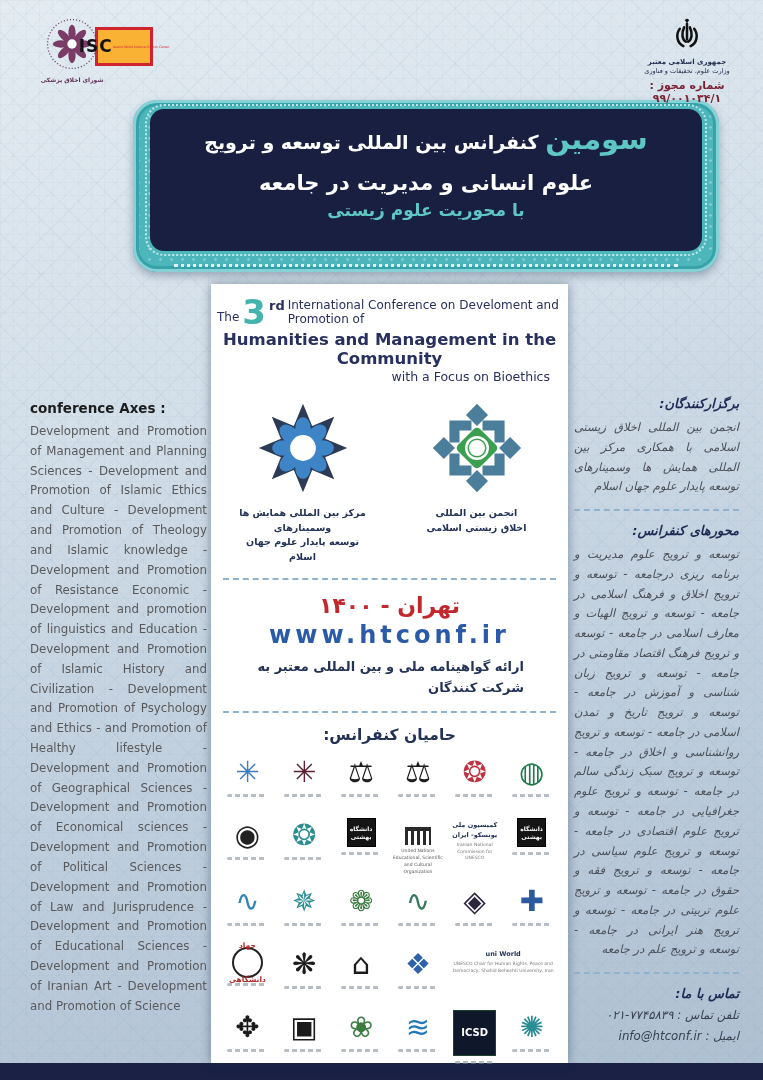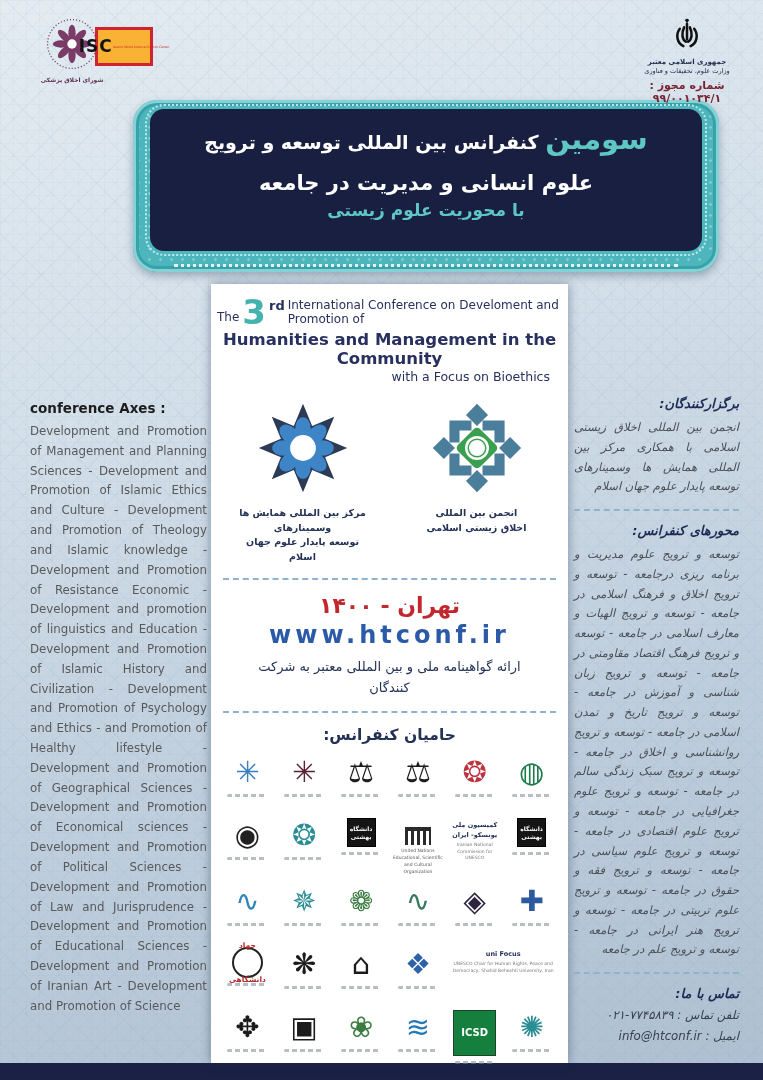--- a/index.html
+++ b/index.html
@@ -71,21 +71,21 @@
 
   .org-logos { display:flex; justify-content:center; gap:34px; margin-top:18px; }
   .org-logo { text-align:center; width:140px; }
   .org-caption { margin-top:8px; font-size:9.5px; font-weight:bold; color:#233257;
                  white-space:pre-line; line-height:1.55; }
 
   .divider { border-top:2px dashed #8fb3cf; margin:13px 12px 0; }
 
   .city-year { text-align:center; color:#c1272d; font-size:22px; font-weight:bold; margin-top:13px; direction:rtl; }
   .website { text-align:center; color:#2b5aa8; font-size:24px; font-weight:bold; letter-spacing:4px; margin-top:3px; cursor:pointer; }
-  .cert-note { text-align:center; color:#233257; font-size:13px; font-weight:normal; margin:8px 44px 0;
+  .cert-note { text-align:right; color:#233257; font-size:13px; font-weight:bold; margin:8px 44px 0;
                line-height:1.6; direction:rtl; }
   .sponsors-heading { text-align:center; color:#233257; font-size:15.5px; font-weight:bold; margin-top:13px; direction:rtl; }
 
   .sponsors-grid { display:grid; grid-template-columns:repeat(6,1fr); gap:9px 4px; margin:11px 10px 0; direction:ltr; }
   .logo-tile { display:flex; flex-direction:column; align-items:center; min-height:54px; }
   .logo-glyph { font-size:29px; line-height:34px; height:34px; display:flex; align-items:center;
                 justify-content:center; }
   .t-square { width:29px; height:29px; background:#151515; color:#fff; font-size:6px; font-weight:bold;
               text-align:center; white-space:pre-line; border:1px solid #000; line-height:1.35;
               padding:2px; box-sizing:border-box; }
@@ -364,21 +364,21 @@
   </div>
 
   <div class="logo-tile">
     <div class="logo-glyph t-glyph" style="color: rgb(45, 98, 168);">❖</div>
     <div class="logo-caption"></div>
 
   </div>
 
   <div class="logo-tile tile-text" style="grid-column: span 2;">
 
-    <div class="logo-caption">uni Focus</div>
+    <div class="logo-caption">uni World</div>
     <div class="logo-sub">UNESCO Chair for Human Rights, Peace and Democracy, Shahid Beheshti University, Iran</div>
   </div>
 
   <div class="logo-tile">
     <div class="logo-glyph t-glyph" style="color: rgb(27, 27, 27);">✥</div>
     <div class="logo-caption"></div>
 
   </div>
 
   <div class="logo-tile">
@@ -393,21 +393,21 @@
 
   </div>
 
   <div class="logo-tile">
     <div class="logo-glyph t-glyph" style="color: rgb(34, 119, 184);">≋</div>
     <div class="logo-caption"></div>
 
   </div>
 
   <div class="logo-tile">
-    <div class="logo-glyph t-box" style="color: rgb(255, 255, 255); background: #15803d;">ICSD</div>
+    <div class="logo-glyph t-box" style="color: rgb(255, 255, 255); background: #0f172a;">ICSD</div>
     <div class="logo-caption"></div>
 
   </div>
 
   <div class="logo-tile">
     <div class="logo-glyph t-glyph" style="color: rgb(42, 141, 148);">✺</div>
     <div class="logo-caption"></div>
 
   </div>
 </div>

